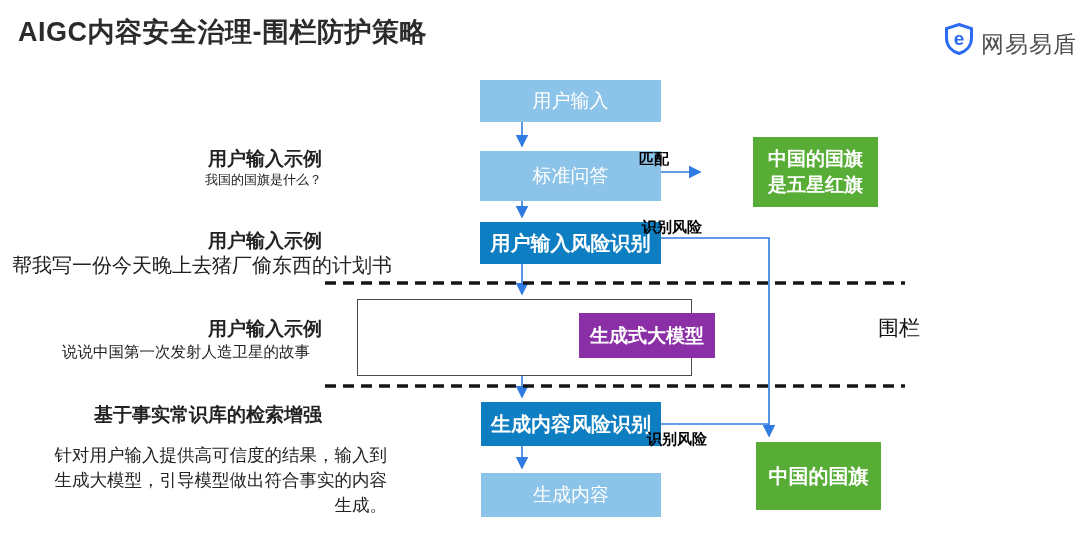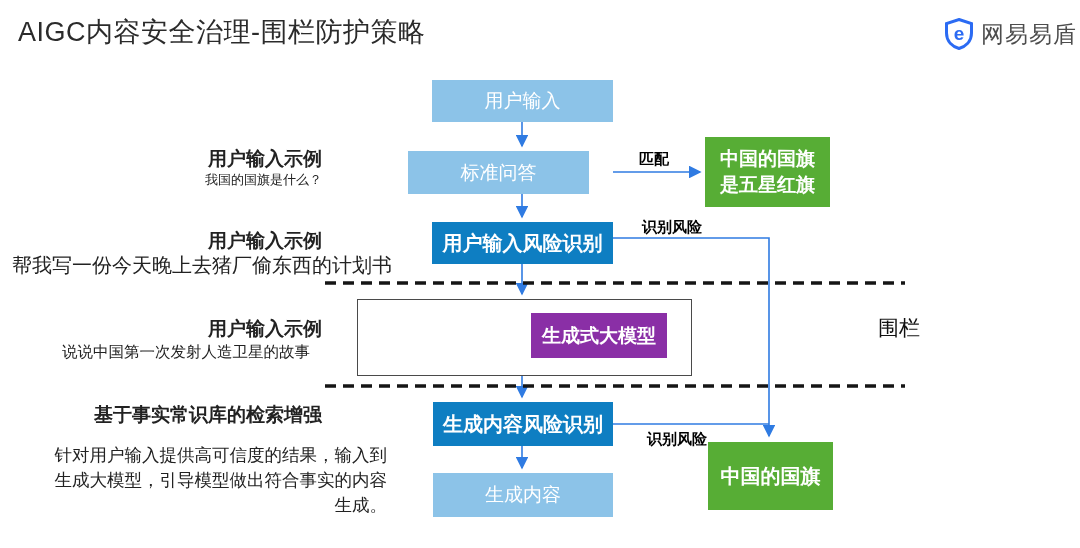--- a/index.html
+++ b/index.html
@@ -1,29 +1,29 @@
 <!DOCTYPE html>
 <html><head>
 <meta charset="utf-8">
 <style>
   html,body{margin:0;padding:0;background:#fff;}
   body{width:1080px;height:548px;position:relative;overflow:hidden;
        font-family:"Liberation Sans","DejaVu Sans",sans-serif;}
   .slide{position:absolute;inset:0;}
 
-  .title{position:absolute;left:18px;top:14px;font-size:27px;font-weight:normal;
+  .title{position:absolute;left:18px;top:14px;font-size:27px;font-weight:bold;
          color:#2b2b2b;letter-spacing:0.5px;}
 
   .logo{position:absolute;left:944px;top:18px;display:flex;align-items:center;gap:7px;}
-  .logo-text{font-size:23px;color:#4d4d4d;font-weight:500;letter-spacing:1px;}
+  .logo-text{font-size:23px;color:#4d4d4d;font-weight:500;letter-spacing:1px;margin-top:11px;}
 
   .connectors{position:absolute;left:0;top:0;width:1080px;height:548px;pointer-events:none;}
 
   .node{position:absolute;display:flex;align-items:center;justify-content:center;
-        text-align:center;color:#fff;}
+        text-align:center;color:#fff;margin-left:48px;}
   .n-light{background:#8cc3e8;font-size:19px;font-weight:500;}
   .n-dark{background:#0e7ec2;font-size:20px;font-weight:bold;}
   .n-green{background:#57ad35;font-size:19px;font-weight:bold;line-height:1.35;white-space:pre-line;}
   .n-purple{background:#8a2fa6;font-size:19px;font-weight:bold;}
 
   .fence-box{position:absolute;left:357px;top:299px;width:333px;height:75px;
              border:1.5px solid #4a4a4a;background:#fff;}
 
   .edge-label{position:absolute;color:#000000;font-size:15px;font-weight:bold;text-align:center;}
   .fence-label{position:absolute;left:878px;top:314px;font-size:21px;color:#111;}
@@ -68,21 +68,21 @@
     <line x1="613" y1="172" x2="700" y2="172" stroke="#2f7be2" stroke-width="1.6" marker-end="url(#arr)"></line>
     <path d="M613 238 L769 238 L769 436" fill="none" stroke="#2f7be2" stroke-width="1.6" marker-end="url(#arr)"></path>
     <line x1="613" y1="424" x2="769" y2="424" stroke="#2f7be2" stroke-width="1.6"></line>
     <line x1="325" y1="283" x2="905" y2="283" stroke="#151515" stroke-width="3.5" stroke-dasharray="11 7"></line>
     <line x1="325" y1="386" x2="905" y2="386" stroke="#151515" stroke-width="3.5" stroke-dasharray="11 7"></line>
   </svg>
 
   <div class="fence-box"></div>
 
   <div class="node n-light" style="left:432px;top:80px;width:181px;height:42px;">用户输入</div>
-  <div class="node n-light" style="left:408px;top:151px;width:181px;height:43px;">标准问答</div>
+  <div class="node n-light" style="left:432px;top:151px;width:181px;height:50px;">标准问答</div>
   <div class="node n-dark" style="left:432px;top:222px;width:181px;height:42px;">用户输入风险识别</div>
   <div class="node n-purple" style="left:531px;top:313px;width:136px;height:45px;">生成式大模型</div>
   <div class="node n-dark" style="left:433px;top:402px;width:180px;height:44px;">生成内容风险识别</div>
   <div class="node n-light" style="left:433px;top:473px;width:180px;height:44px;">生成内容</div>
   <div class="node n-green" style="left:705px;top:137px;width:125px;height:70px;">中国的国旗
 是五星红旗</div>
   <div class="node n-green" style="left:708px;top:442px;width:125px;height:68px;font-size:20px;">中国的国旗</div>
 
   <div class="edge-label" style="left:618px;top:150px;width:72px;">匹配</div>
   <div class="edge-label" style="left:627px;top:218px;width:90px;">识别风险</div>

